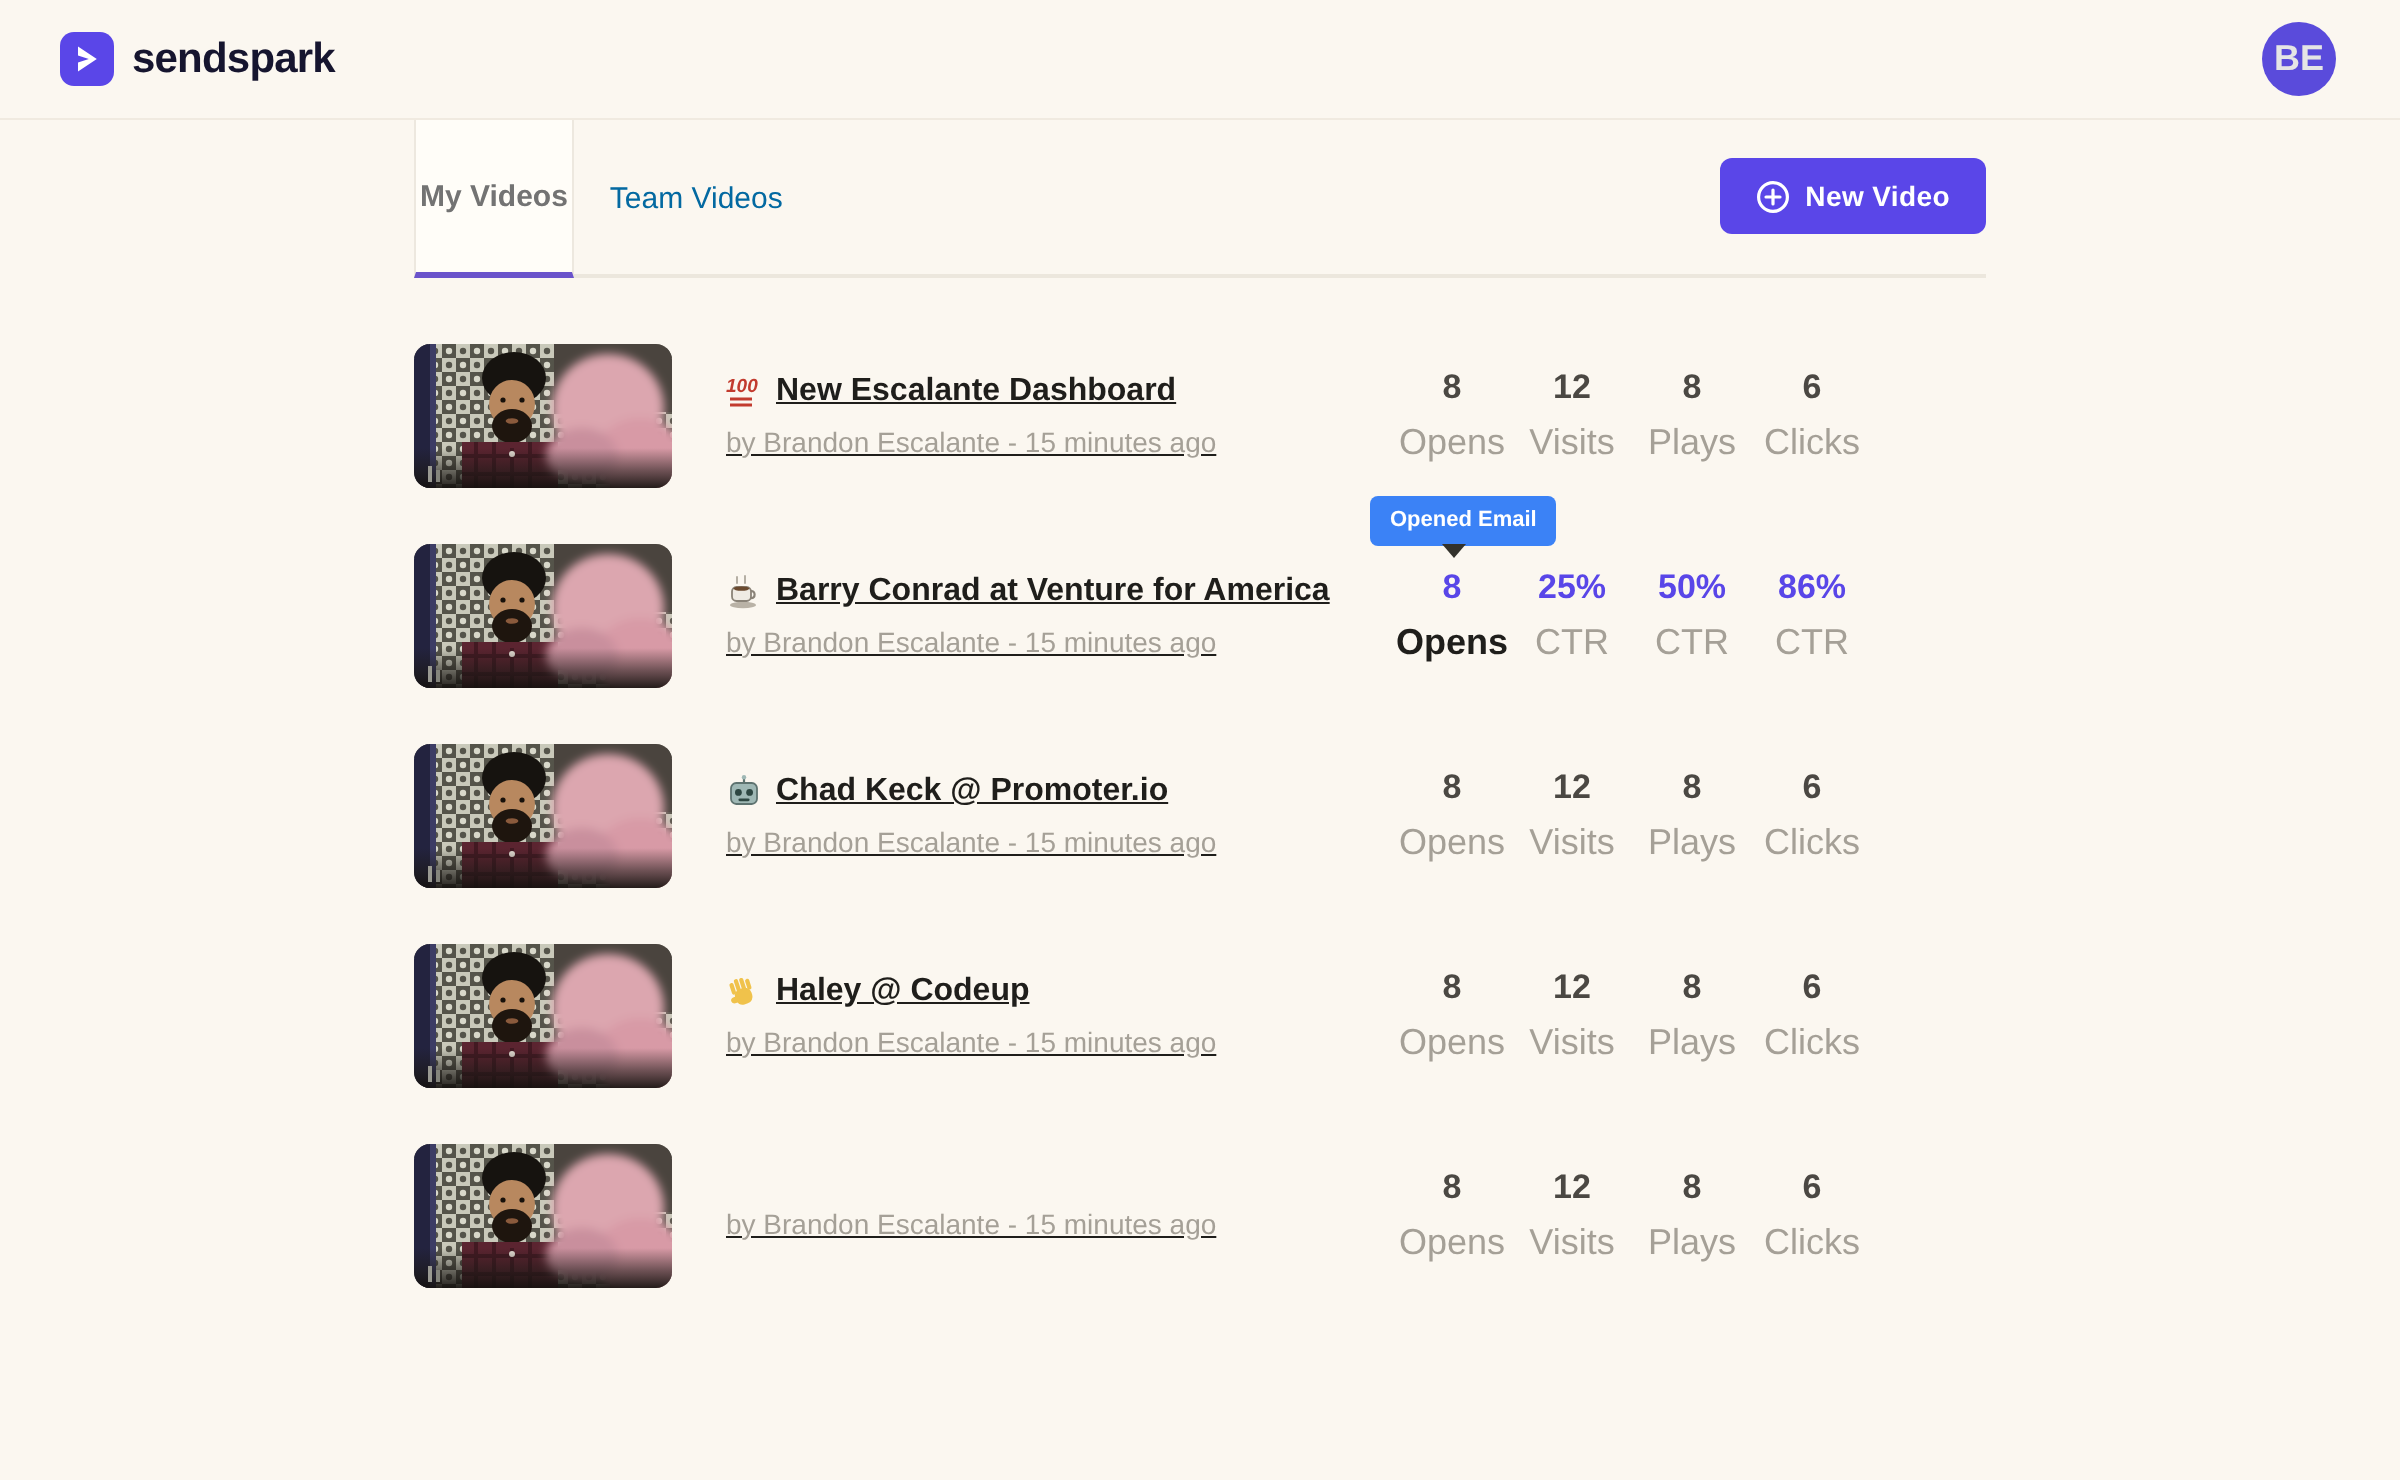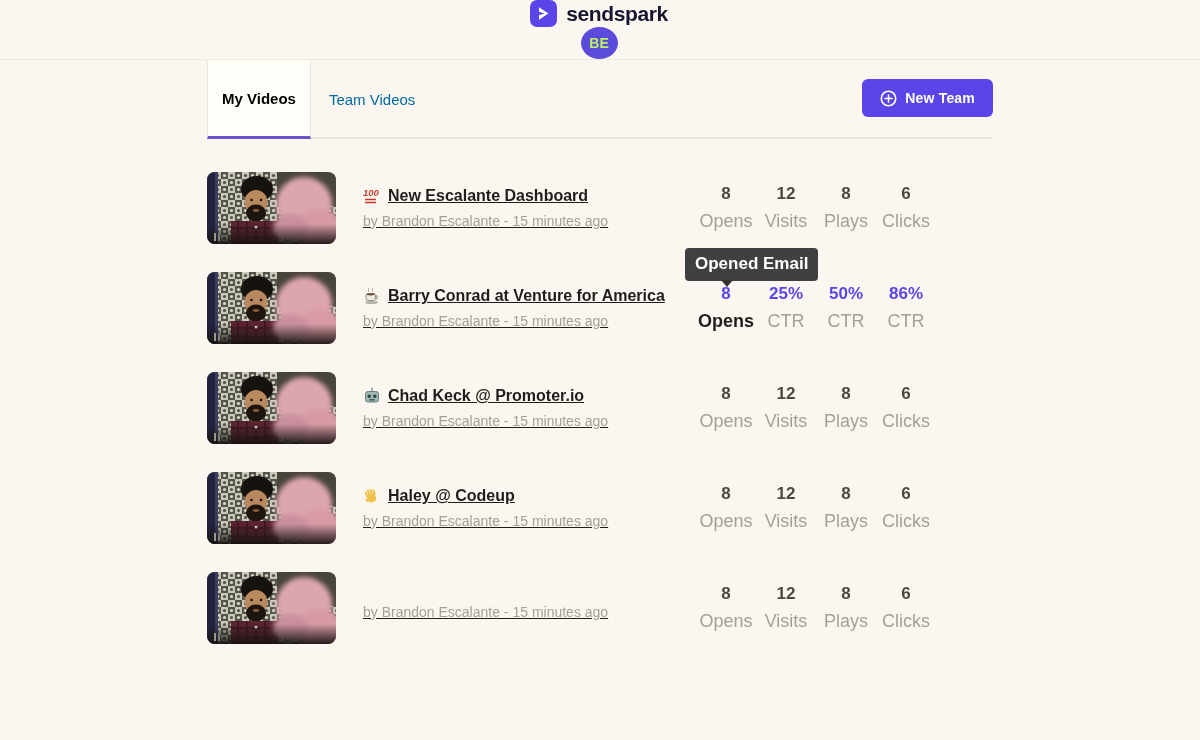--- a/index.html
+++ b/index.html
@@ -6,47 +6,47 @@
   html,body { width:1200px; height:740px; overflow:hidden; }
   body {
     background:#FBF7F0;
     font-family:"Liberation Sans", sans-serif;
     color:#1F1E1B;
     position:relative;
   }
   
   .header {
     height:60px; display:flex; align-items:center;
-    padding:0 32px 0 30px; border-bottom:1px solid #F0EAE0;flex-direction:column;
+    padding:0 32px 0 30px; border-bottom:1px solid #F0EAE0;
   }
   .logo { display:flex; align-items:center; gap:9px; cursor:pointer; }
   .logo-mark { width:27px; height:27px; display:block; }
   .logo-word { font-size:21px; font-weight:700; color:#16152F; letter-spacing:-0.4px; }
   .header-spacer { flex:1; }
   .avatar {
     width:37px; height:37px; border-radius:50%;
-    background:#5A4BDB; color:#bef264; font-size:14px; font-weight:600;
+    background:#5A4BDB; color:#e5e5e5; font-size:18px; font-weight:600;
     display:flex; align-items:center; justify-content:center; cursor:pointer;
   }
   
   .content { margin-left:207px; width:786px; position:relative; }
   .tab-bar { height:79px; position:relative; display:flex; align-items:stretch; }
   .tab-bar::after {
     content:""; position:absolute; left:0; right:0; bottom:0; height:2px;
     background:#ECE7DD;
   }
   .tab {
     display:flex; align-items:center; font-size:15px; cursor:pointer;
     position:relative; z-index:1;
   }
   .tab.active {
     background:#FFFDF8;
     border-left:1px solid #EDE8DF; border-right:1px solid #EDE8DF;
     border-bottom:3px solid #6A53CB;
-    padding:0 14px; color:#000000; font-weight:600;
+    padding:0 2px; color:#737373; font-weight:600;
   }
   .tab.inactive { margin-left:14px; color:#0369a1; font-weight:400; padding:0 4px; }
   .new-video-btn {
     position:absolute; right:0; top:19px; height:38px;
     background:#5A46E8; color:#fff; border:none; border-radius:6px;
     font-family:"Liberation Sans", sans-serif;
     font-size:14px; font-weight:600; letter-spacing:0.2px;
     display:flex; align-items:center; gap:8px; padding:0 18px; cursor:pointer;
   }
   
@@ -66,21 +66,21 @@
     display:flex; width:240px;
   }
   .stat { width:60px; text-align:center; cursor:pointer; }
   .stat-value { font-size:17px; font-weight:600; color:#4B4843; display:block; }
   .stat-label { font-size:18px; color:#A5A097; display:block; margin-top:7px; }
   .video-row[data-highlight="true"] .stat-value { color:#5946E8; font-weight:700; }
   .video-row[data-highlight="true"] .stat:first-child .stat-label { color:#1F1E1B; font-weight:600; }
   
   .tooltip {
     position:absolute; left:478px; top:-10px; z-index:5;
-    background:#404040; color:#fff; font-size:17px; font-weight:700;
+    background:#3b82f6; color:#fff; font-size:11px; font-weight:700;
     padding:6px 10px 7px; border-radius:4px; white-space:nowrap;
   }
   .tooltip::after {
     content:""; position:absolute; left:36px; bottom:-6px;
     border-left:6px solid transparent; border-right:6px solid transparent;
     border-top:7px solid #33322C;
   }
   .defs-holder { position:absolute; width:0; height:0; overflow:hidden; }
 </style>
 </head>
@@ -146,21 +146,21 @@
 <div class="content">
 
   <div class="tab-bar">
     <div class="tab active">My Videos</div>
     <div class="tab inactive">Team Videos</div>
     <button class="new-video-btn">
       <svg width="17" height="17" viewBox="0 0 17 17">
         <circle cx="8.5" cy="8.5" r="7.2" fill="none" stroke="#FFFFFF" stroke-width="1.6"></circle>
         <path d="M8.5 5v7M5 8.5h7" stroke="#FFFFFF" stroke-width="1.6" stroke-linecap="round"></path>
       </svg>
-      <span>New Team</span>
+      <span>New Video</span>
     </button>
   </div>
 
   <div class="rows">
 
     <div class="video-row">
       <span class="thumb">
         <svg width="129" height="72" viewBox="0 0 129 72">
             <use href="#thumb-art"></use>
           </svg>

